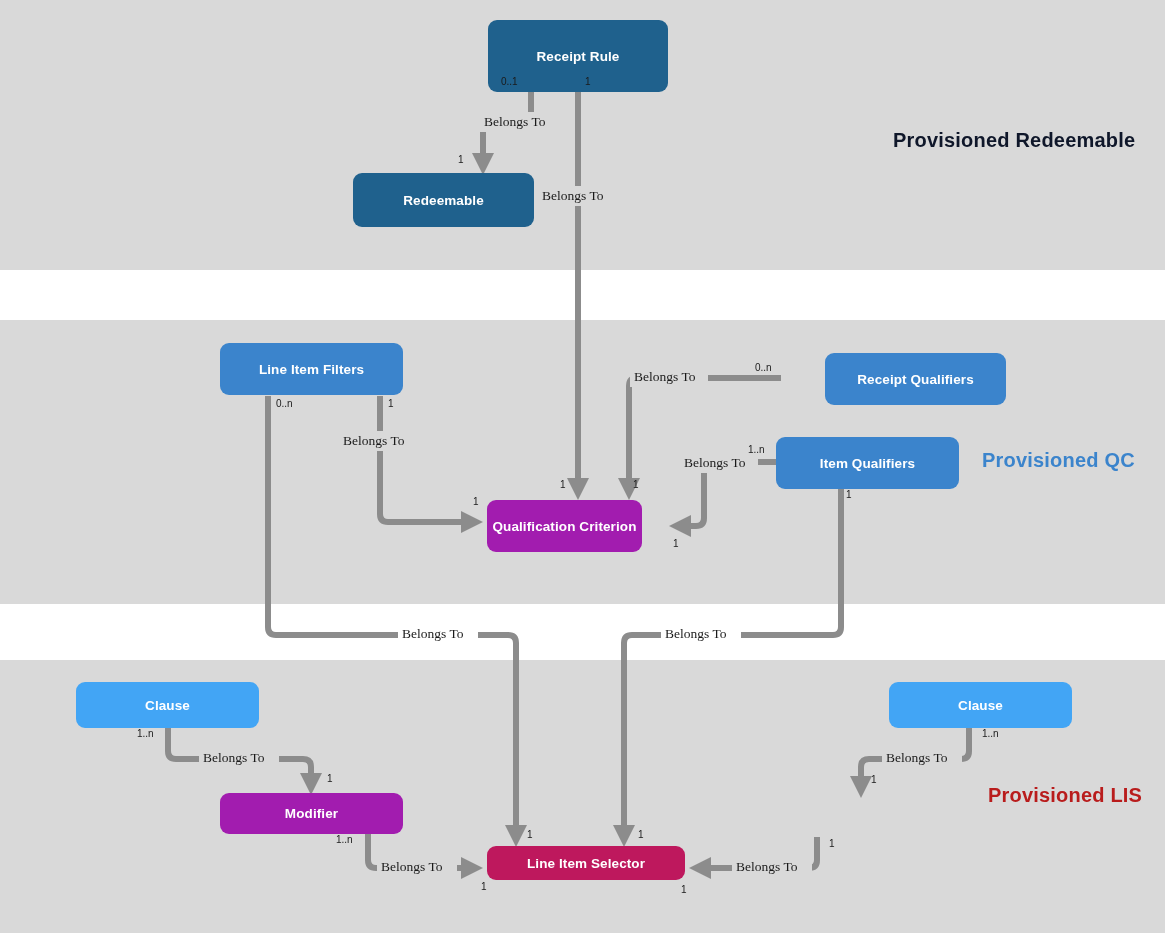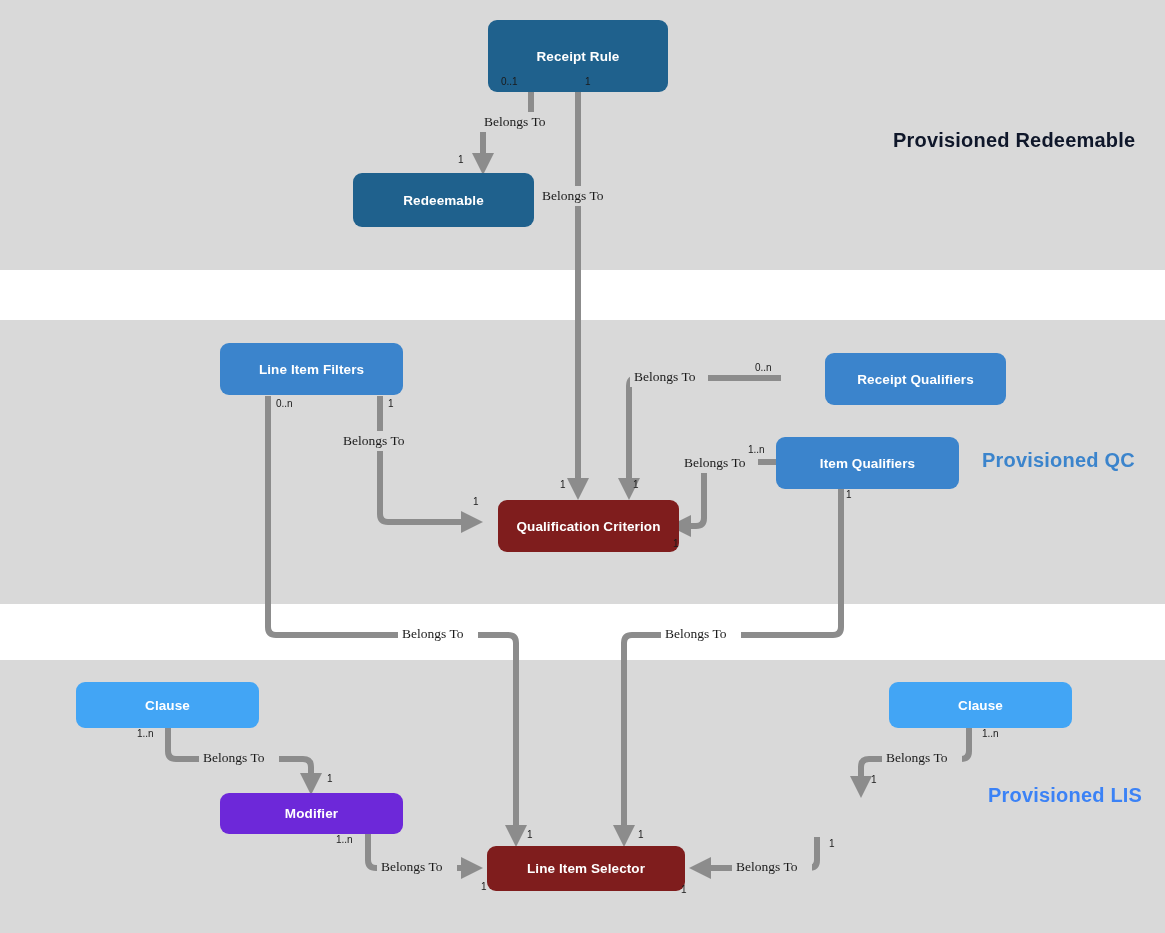--- a/index.html
+++ b/index.html
@@ -104,32 +104,32 @@
   <div class="lblmask" style="left:680px;top:453px;width:78px;height:20px;"></div>
   <div class="lblmask white" style="left:398px;top:624px;width:80px;height:20px;"></div>
   <div class="lblmask white" style="left:661px;top:624px;width:80px;height:20px;"></div>
   <div class="lblmask" style="left:199px;top:748px;width:80px;height:20px;"></div>
   <div class="lblmask" style="left:377px;top:857px;width:80px;height:20px;"></div>
   <div class="lblmask" style="left:882px;top:748px;width:80px;height:20px;"></div>
   <div class="lblmask" style="left:732px;top:857px;width:80px;height:20px;"></div>
 
   <div class="zone-label" style="left:893px;top:129px;color:#0f172a;">Provisioned Redeemable</div>
   <div class="zone-label" style="left:982px;top:449px;color:#3b84cc;text-align:center;">Provisioned QC</div>
-  <div class="zone-label" style="left:988px;top:784px;color:#3b82f6;">Provisioned LIS</div>
+  <div class="zone-label" style="left:988px;top:784px;color:#b91c1c;">Provisioned LIS</div>
 
   <div class="node" style="left:488px;top:20px;width:180px;height:72px;background:#1f618d;">Receipt Rule</div>
   <div class="node" style="left:353px;top:173px;width:181px;height:54px;background:#1f618d;">Redeemable</div>
   <div class="node" style="left:220px;top:343px;width:183px;height:52px;background:#3b84cc;">Line Item Filters</div>
   <div class="node" style="left:781px;top:353px;width:181px;height:52px;background:#3b84cc;margin-left:44px;">Receipt Qualifiers</div>
   <div class="node" style="left:776px;top:437px;width:183px;height:52px;background:#3b84cc;">Item Qualifiers</div>
-  <div class="node" style="left:498px;top:500px;width:181px;height:52px;background:#7f1d1d;">Qualification Criterion</div>
+  <div class="node" style="left:487px;top:500px;width:155px;height:52px;background:#a21caf;">Qualification Criterion</div>
   <div class="node" style="left:76px;top:682px;width:183px;height:46px;background:#42a5f5;">Clause</div>
-  <div class="node" style="left:220px;top:793px;width:183px;height:41px;background:#6d28d9;">Modifier</div>
+  <div class="node" style="left:220px;top:793px;width:183px;height:41px;background:#a21caf;">Modifier</div>
   <div class="node" style="left:889px;top:682px;width:183px;height:46px;background:#42a5f5;">Clause</div>
-  <div class="node" style="left:487px;top:846px;width:198px;height:45px;background:#7f1d1d;">Line Item Selector</div>
+  <div class="node" style="left:487px;top:846px;width:198px;height:34px;background:#be185d;">Line Item Selector</div>
 
   <div class="edge-label" style="left:484px;top:114px;">Belongs To</div>
   <div class="edge-label" style="left:542px;top:188px;">Belongs To</div>
   <div class="edge-label" style="left:343px;top:433px;">Belongs To</div>
   <div class="edge-label" style="left:634px;top:369px;">Belongs To</div>
   <div class="edge-label" style="left:684px;top:455px;">Belongs To</div>
   <div class="edge-label" style="left:402px;top:626px;">Belongs To</div>
   <div class="edge-label" style="left:665px;top:626px;">Belongs To</div>
   <div class="edge-label" style="left:203px;top:750px;">Belongs To</div>
   <div class="edge-label" style="left:381px;top:859px;">Belongs To</div>

